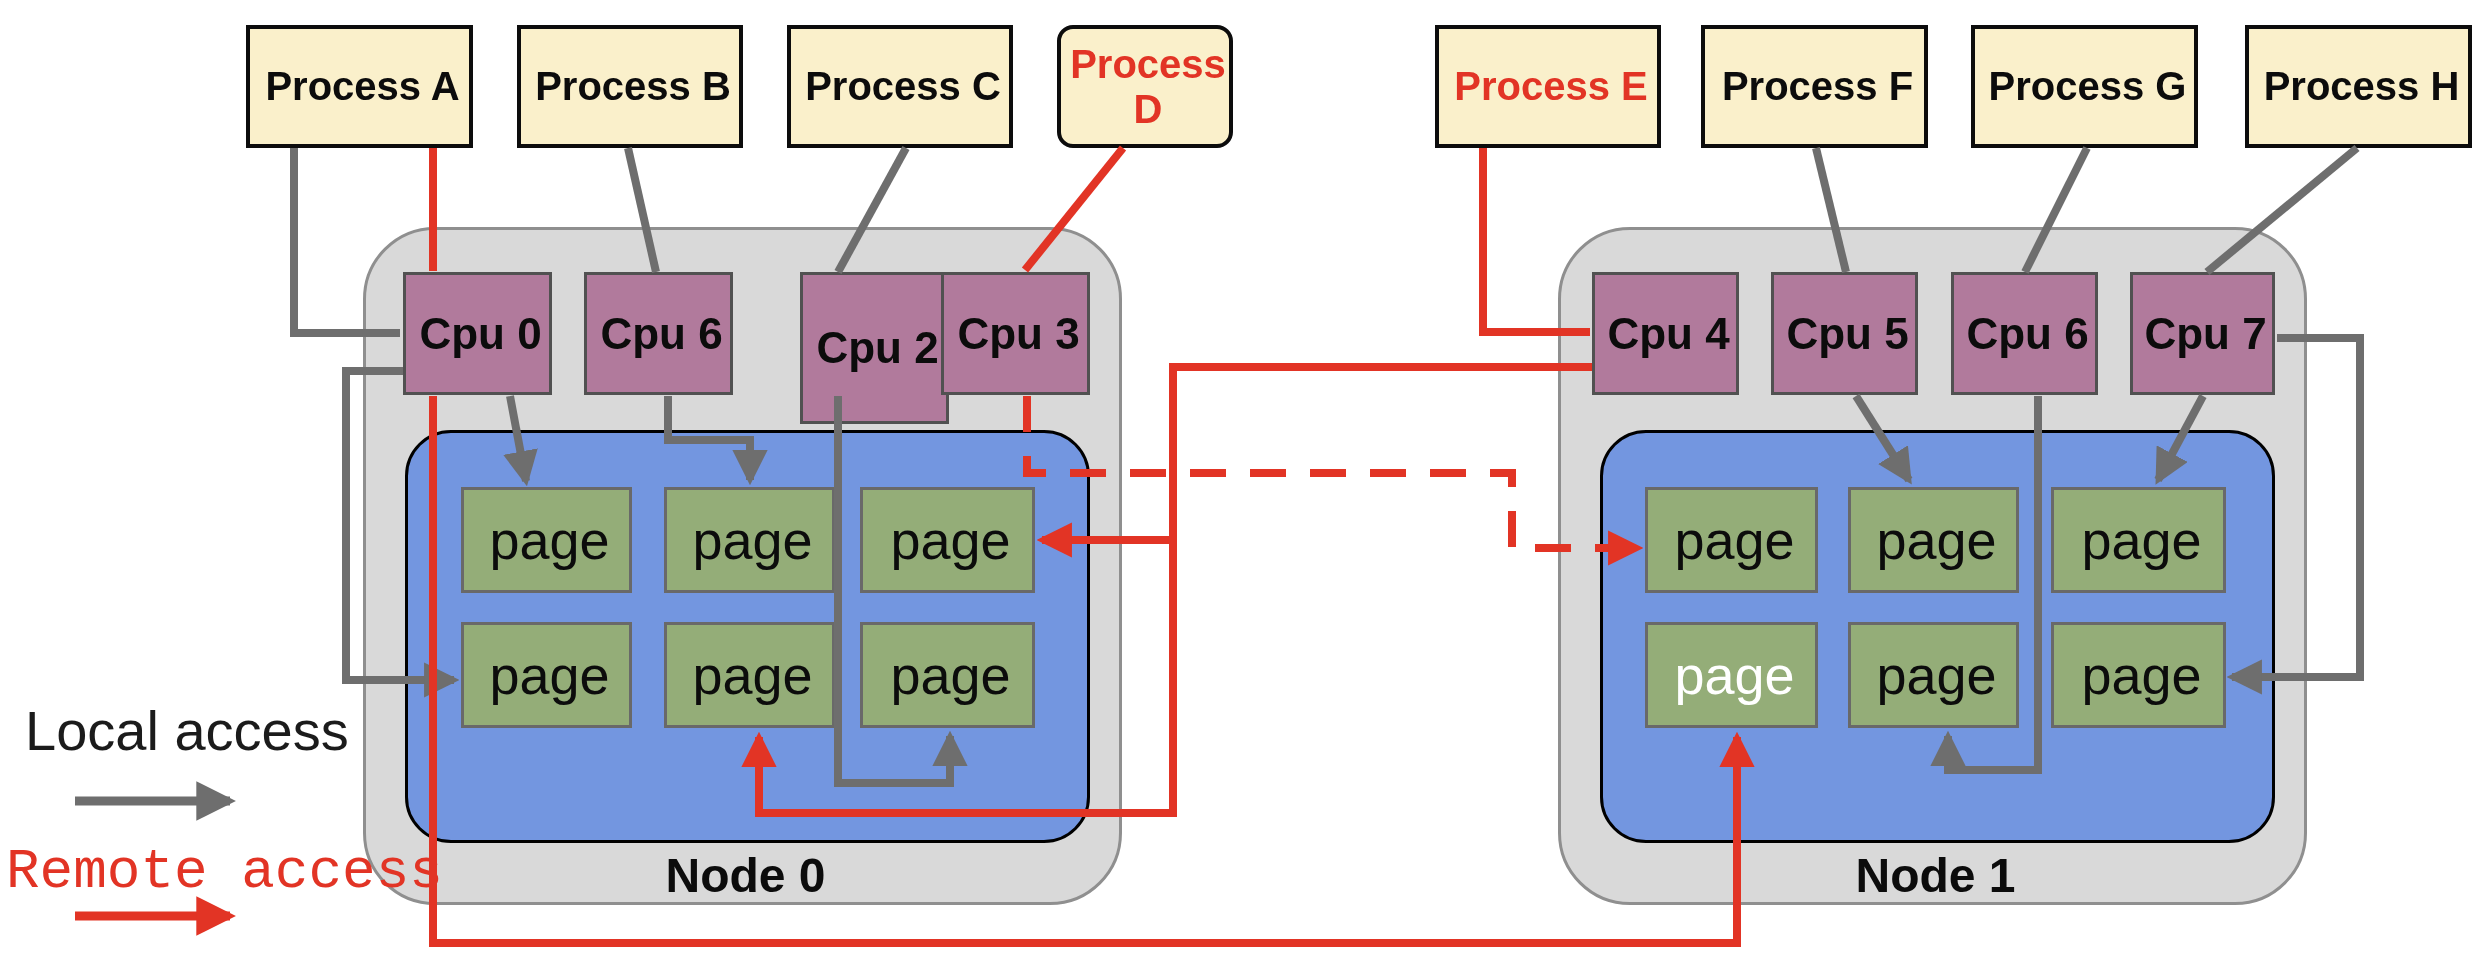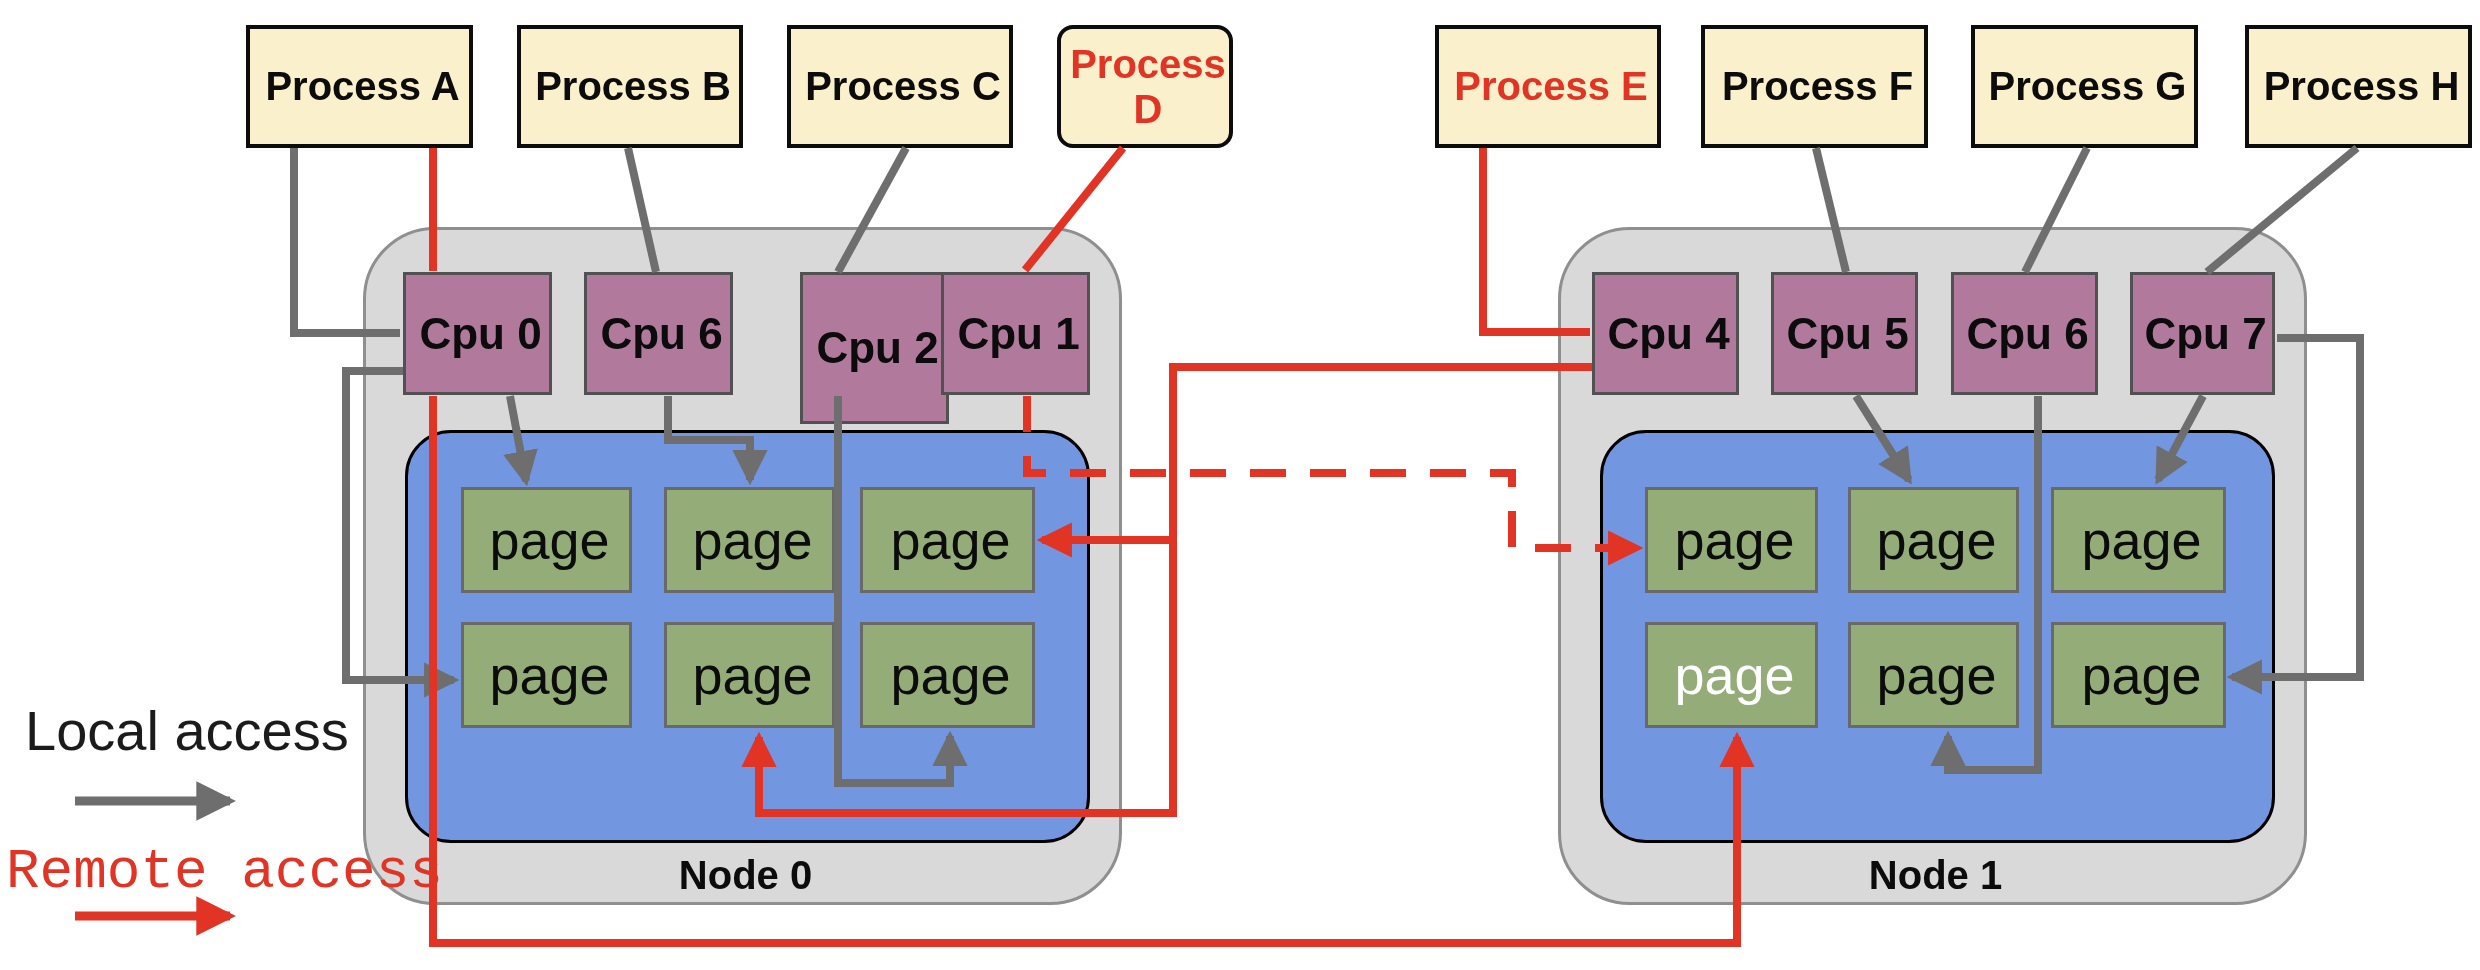--- a/index.html
+++ b/index.html
@@ -31,21 +31,21 @@
   .cpu{
     background:var(--cpu-fill); border:3px solid var(--cpu-border);
     font-weight:bold; font-size:44px; color:var(--cpu-text); z-index:4;
   }
   .page{
     background:var(--page-fill); border:3px solid var(--page-border);
     font-size:54px; color:var(--page-text); z-index:3;
   }
   .page.light{color:var(--page-text-light);}
   .node-label{
-    position:absolute; text-align:right; font-weight:bold; font-size:40px;
+    position:absolute; text-align:right; font-weight:bold; font-size:48px;
     color:var(--node-text); z-index:4;
   }
   .legend-label{position:absolute; font-size:56px; z-index:6;}
   .legend-label.local{color:#1b1b1b;}
   .legend-label.remote{color:var(--remote);font-family:Liberation Mono, monospace;}
   #edges{position:absolute; left:0; top:0; width:2480px; height:970px; z-index:7; pointer-events:none;}
   .edge-local{stroke:var(--local); stroke-width:8; fill:none;}
   .edge-remote{stroke:var(--remote); stroke-width:8; fill:none;}
   .edge-remote.dashed{stroke-dasharray:36 24;}
   .edge-legend{stroke-width:9;}
@@ -100,21 +100,21 @@
     <div class="abs box node-label" style="left: 363px; top: 845px; width: 759px; height: 60px;">Node 0</div>
     <div class="abs box page" style="left: 461px; top: 487px; width: 171px; height: 106px;">page</div>
     <div class="abs box page" style="left: 664px; top: 487px; width: 171px; height: 106px;">page</div>
     <div class="abs box page" style="left: 860px; top: 487px; width: 175px; height: 106px;">page</div>
     <div class="abs box page" style="left: 461px; top: 622px; width: 171px; height: 106px;">page</div>
     <div class="abs box page" style="left: 664px; top: 622px; width: 171px; height: 106px;">page</div>
     <div class="abs box page" style="left: 860px; top: 622px; width: 175px; height: 106px;">page</div>
     <div class="abs box cpu" style="left: 403px; top: 272px; width: 149px; height: 123px;">Cpu 0</div>
     <div class="abs box cpu" style="left: 584px; top: 272px; width: 149px; height: 123px;">Cpu 6</div>
     <div class="abs box cpu" style="left: 764px; top: 272px; width: 149px; height: 152px; margin-left: 36px;">Cpu 2</div>
-    <div class="abs box cpu" style="left: 941px; top: 272px; width: 149px; height: 123px;">Cpu 1</div>
+    <div class="abs box cpu" style="left: 941px; top: 272px; width: 149px; height: 123px;">Cpu 3</div>
     <div class="abs box node" style="left: 1558px; top: 227px; width: 749px; height: 678px;"></div>
     <div class="abs box mem" style="left: 1600px; top: 430px; width: 675px; height: 413px;"></div>
     <div class="abs box node-label" style="left: 1558px; top: 845px; width: 749px; height: 60px;">Node 1</div>
     <div class="abs box page" style="left: 1645px; top: 487px; width: 173px; height: 106px;">page</div>
     <div class="abs box page" style="left: 1848px; top: 487px; width: 171px; height: 106px;">page</div>
     <div class="abs box page" style="left: 2051px; top: 487px; width: 175px; height: 106px;">page</div>
     <div class="abs box page light" style="left: 1645px; top: 622px; width: 173px; height: 106px;">page</div>
     <div class="abs box page" style="left: 1848px; top: 622px; width: 171px; height: 106px;">page</div>
     <div class="abs box page" style="left: 2051px; top: 622px; width: 175px; height: 106px;">page</div>
     <div class="abs box cpu" style="left: 1592px; top: 272px; width: 147px; height: 123px;">Cpu 4</div>

